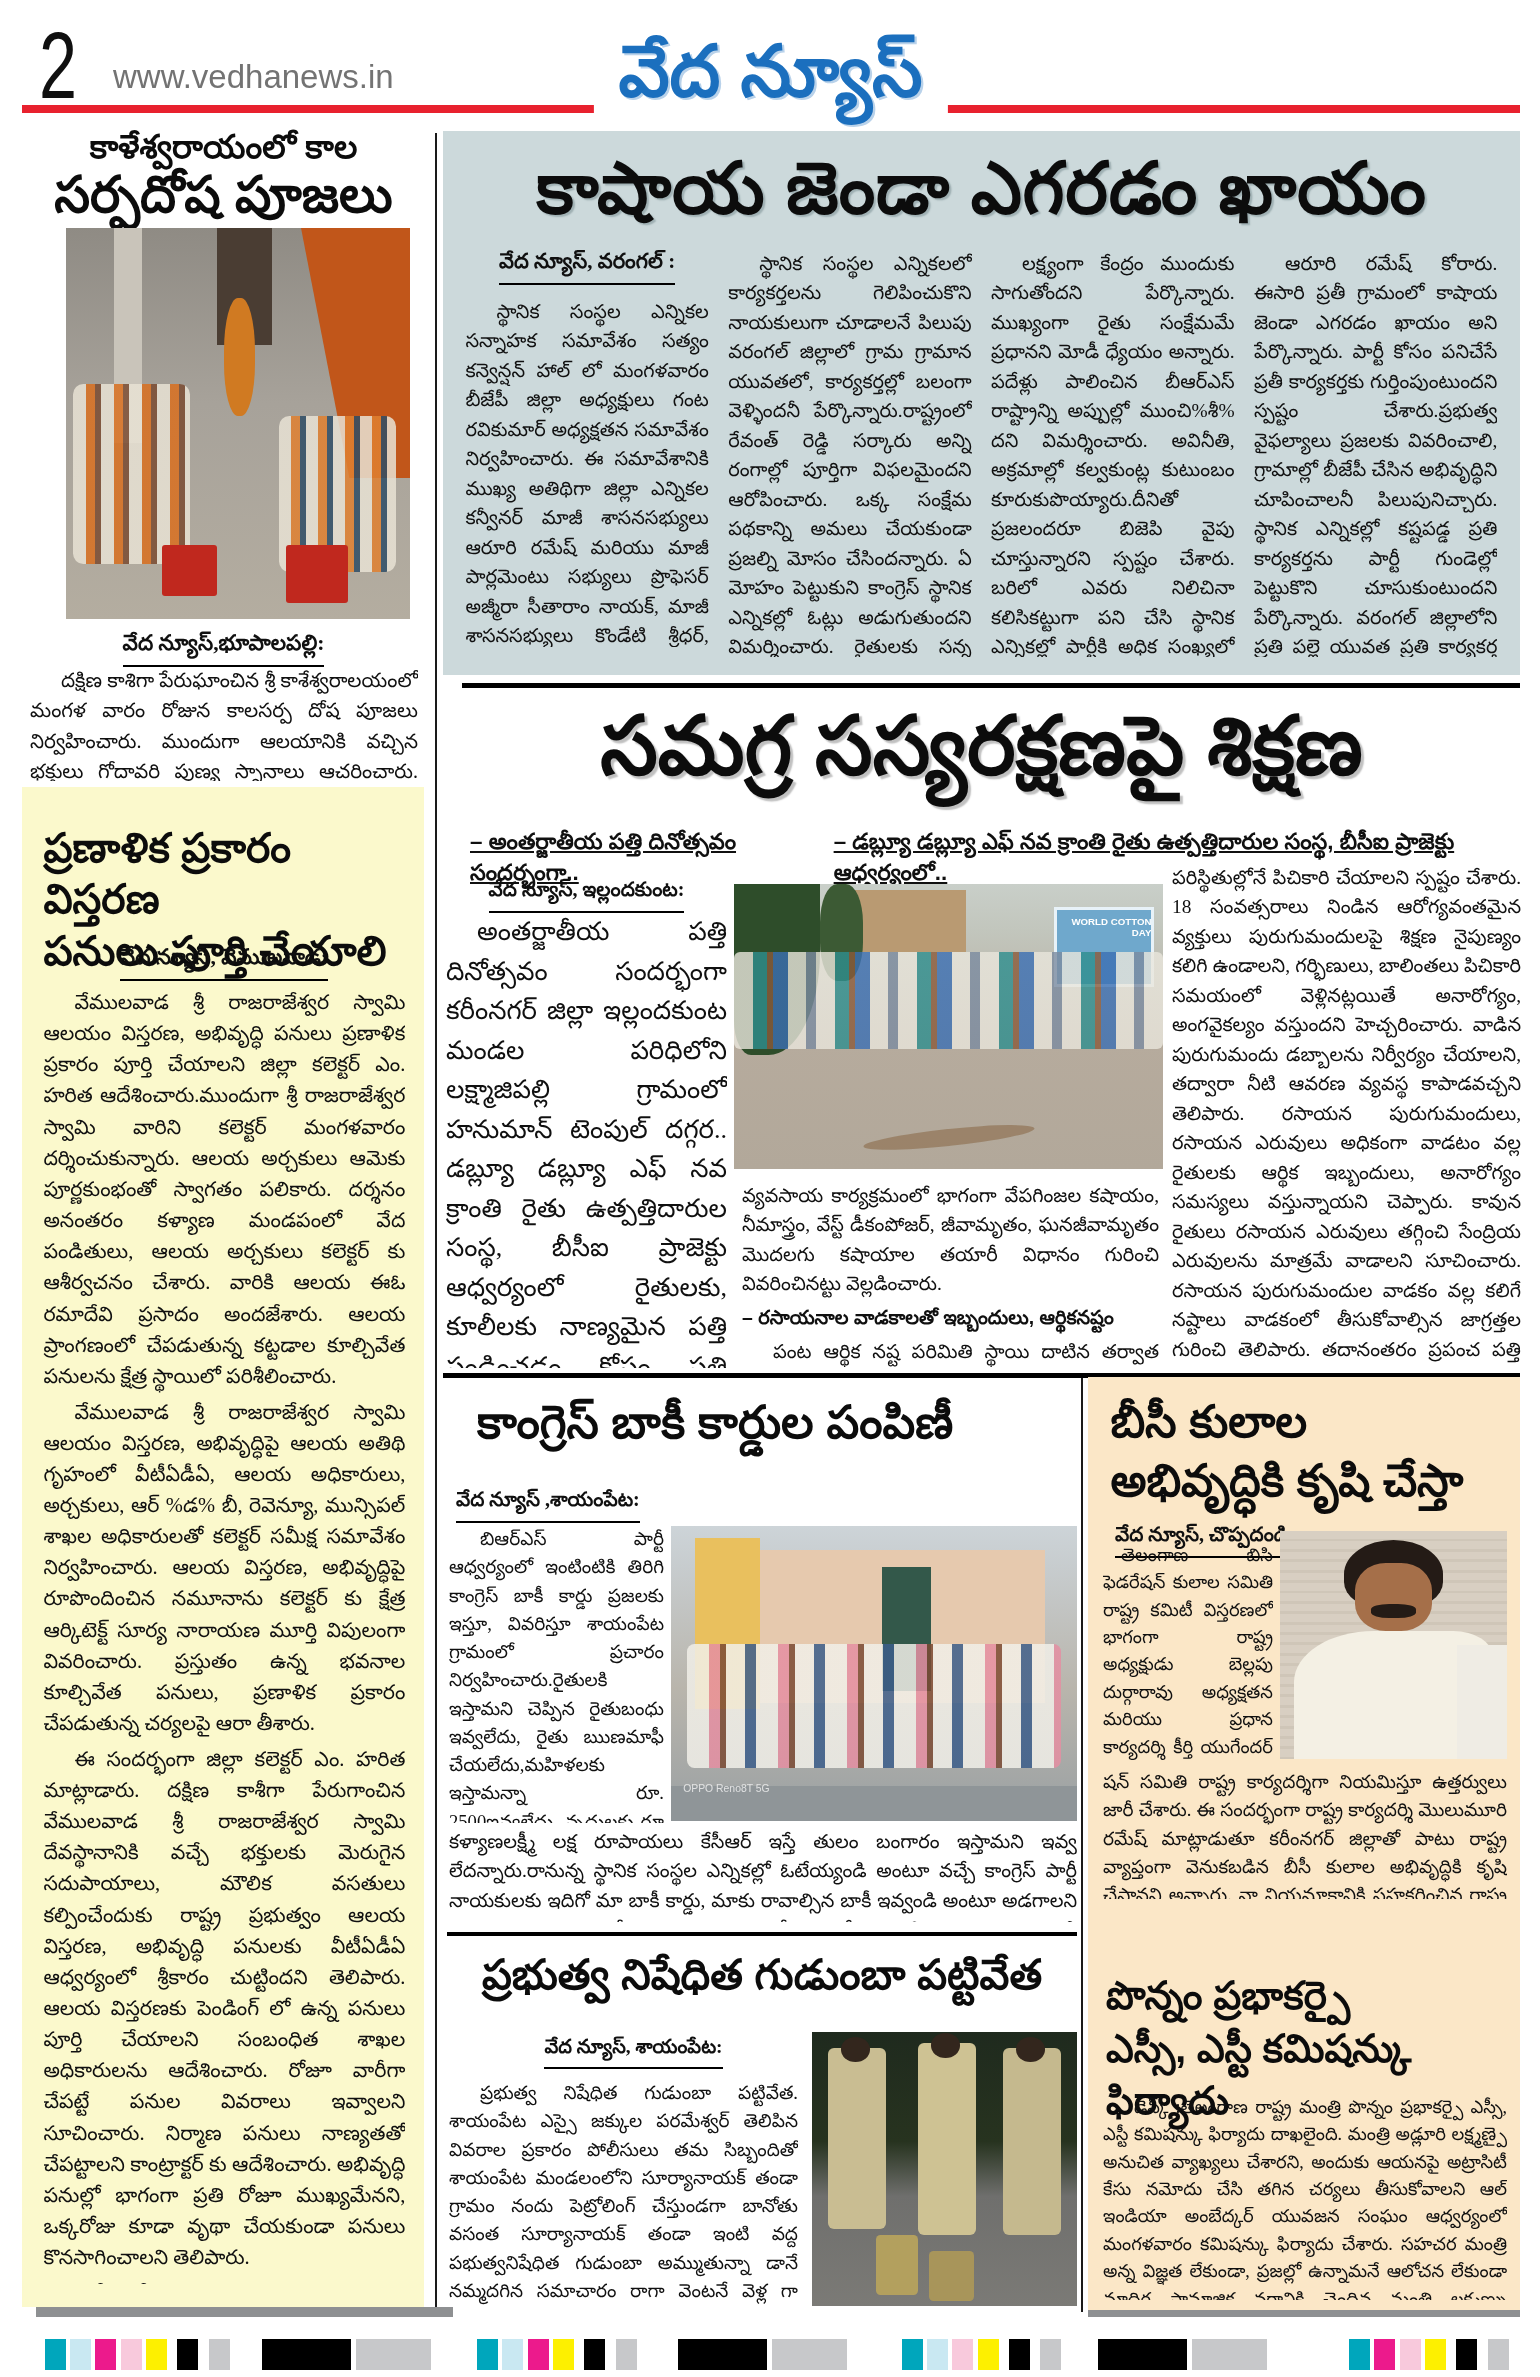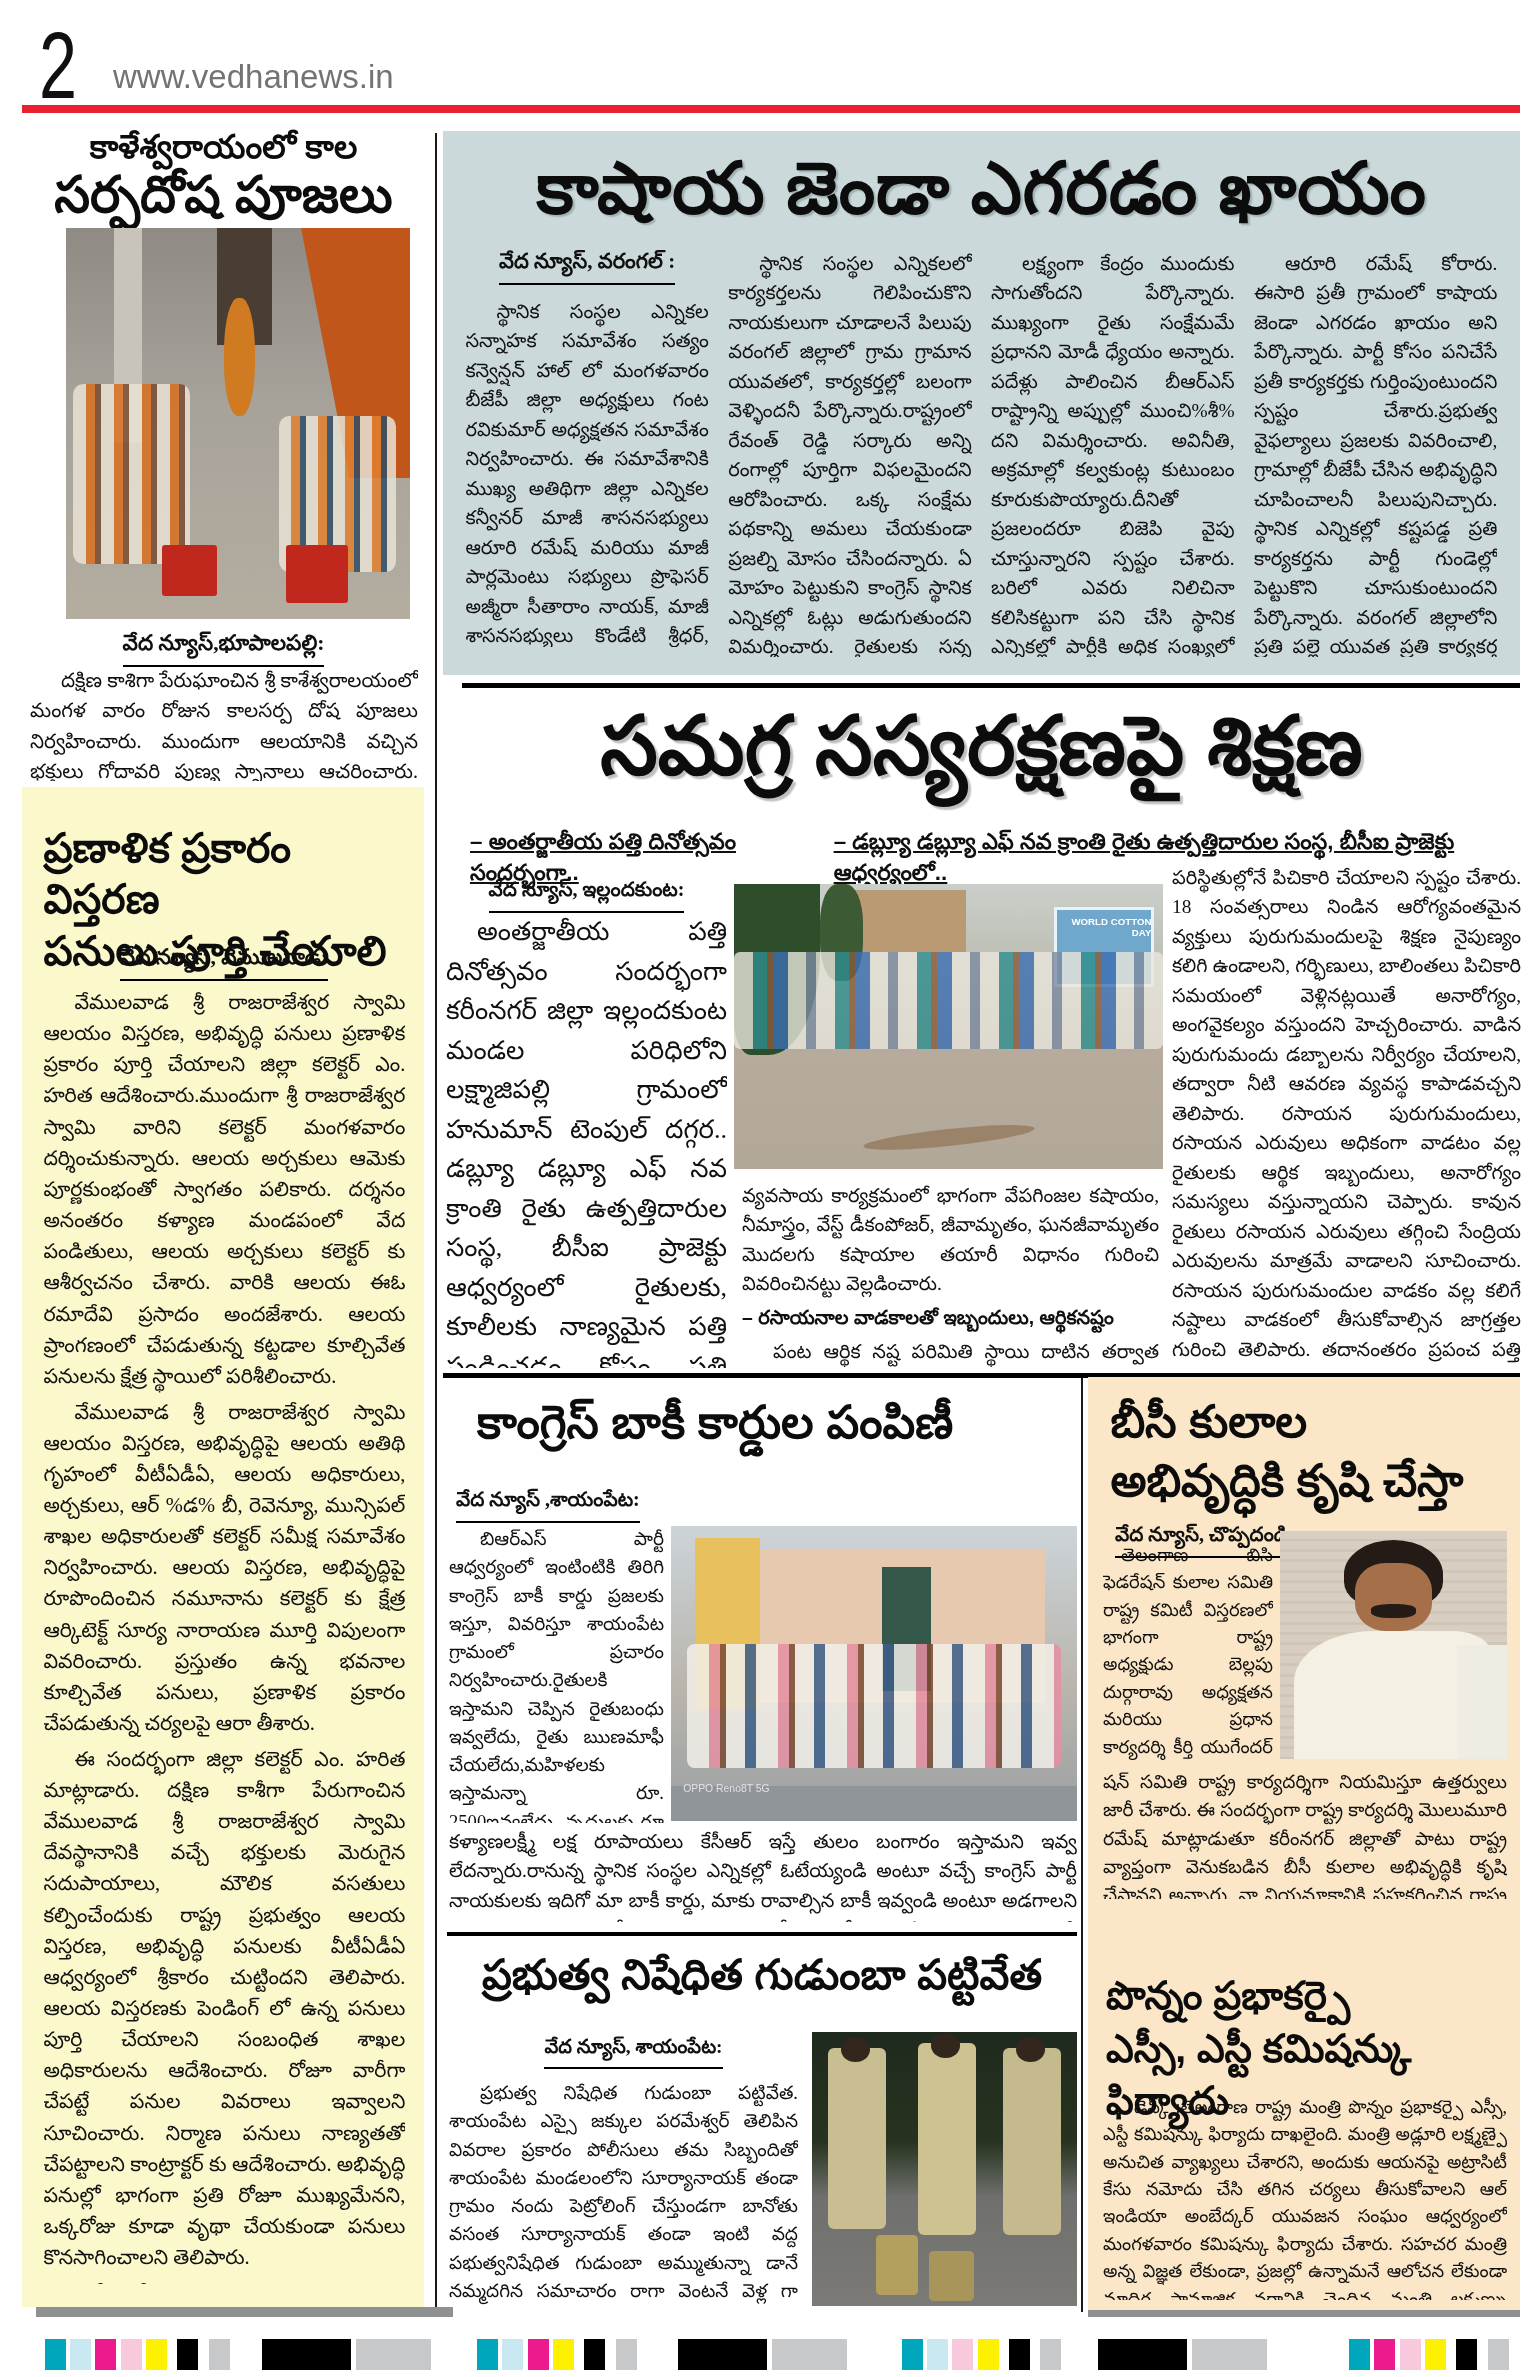--- a/index.html
+++ b/index.html
@@ -35,20 +35,21 @@
   
   .bar{position:absolute;top:0;height:31px;}
 </style>
 </head>
 <body>
 
 <div id="page">
 
   <div class="abs" id="pagenum" style="left:39px;top:18px;">2</div>
   <div class="abs" id="site" style="left:113px;top:58px;">www.vedhanews.in</div>
+  <div class="abs" id="masthead" style="left:50%;top:30px;transform:translateX(-50%);">వేద న్యూస్</div>
   <div class="abs" id="redline" style="left:22.4px;width:1498px;top:105px;"></div>
 
   <div class="abs vline" style="left:435px;top:133px;height:2174px;"></div>
   <div class="abs vline" style="left:1081px;top:1377px;height:935px;"></div>
 
   <h3 class="abs center" style="left:26px;top:128px;width:395px;font-size:33px;">కాళేశ్వరాయంలో కాల</h3>
   <h2 class="abs center" style="left:26px;top:165px;width:395px;font-size:51px;">సర్పదోష పూజలు</h2>
 
   <div class="abs photo" style="left:66px;top:228px;width:344px;height:391px;background:linear-gradient(180deg,#8f8b84 0%,#a7a29a 45%,#b4ada0 100%);">
     <div class="shape" style="right:0;top:0;width:44%;height:64%;background:#c1561a;clip-path:polygon(28% 0,100% 0,100% 100%,60% 100%);"></div>

